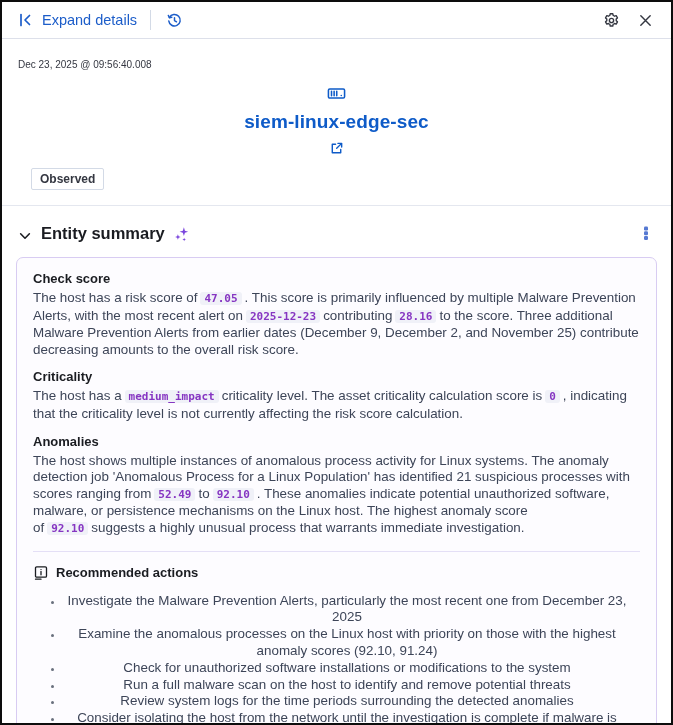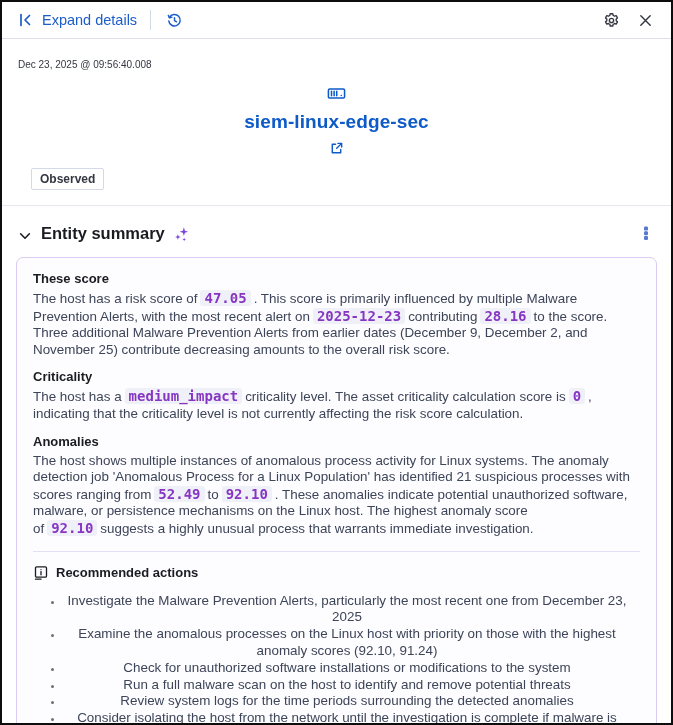--- a/index.html
+++ b/index.html
@@ -44,21 +44,21 @@
   
   .panel {
     margin-top:14px; border:1px solid #d8ccf2; border-radius:7px;
     background:#fdfcff; padding:13px 16px 14px 16px;
   }
   .sec-h { font-size:13px; font-weight:700; color:#1a1c21; margin:11px 0 4px 0; }
   .sec-h:first-child { margin-top:0; }
   .sec-p { font-size:13.4px; line-height:16.6px; color:#3d4558; }
   .sec-p code {
     font-family:"DejaVu Sans Mono","Liberation Mono",monospace;
-    font-size:14px; font-weight:700; color:#8636c2;
+    font-size:11px; font-weight:700; color:#8636c2;
     background:#f0f1f8; border-radius:3px; padding:0 4px; margin:12px 3px;
     white-space:nowrap;
   }
   .panel-divider { height:1px; background:#e4dff6; margin:13px 0; }
   .rec-head { display:flex; align-items:center; gap:7px; margin:0 0 7px 0; }
   .rec-title { font-size:13px; font-weight:700; color:#1a1c21; }
   .rec-list { margin:12px; padding-left:19px;text-align:center; }
   .rec-list li {
     font-size:13.4px; line-height:16.8px; color:#3d4558;
     padding-left:2px;
@@ -164,21 +164,21 @@
             <rect x="5" y="6.2" width="4" height="4" rx="1.2"></rect>
             <rect x="5" y="10.9" width="4" height="4" rx="1.2"></rect>
           </svg>
         </span>
       </button>
     </div>
 
     
     <div class="panel">
 
-      <div class="sec-h">These score</div>
+      <div class="sec-h">Check score</div>
       <p class="sec-p"><span>The host has a risk score of</span><code>47.05</code><span>. This score is primarily influenced by multiple Malware Prevention Alerts, with the most recent alert on</span><code>2025-12-23</code><span>contributing</span><code>28.16</code><span>to the score. Three additional Malware Prevention Alerts from earlier dates (December 9, December 2, and November 25) contribute decreasing amounts to the overall risk score.</span></p>
 
       <div class="sec-h">Criticality</div>
       <p class="sec-p"><span>The host has a</span><code>medium_impact</code><span>criticality level. The asset criticality calculation score is</span><code>0</code><span>, indicating that the criticality level is not currently affecting the risk score calculation.</span></p>
 
       <div class="sec-h">Anomalies</div>
       <p class="sec-p"><span>The host shows multiple instances of anomalous process activity for Linux systems. The anomaly detection job 'Anomalous Process for a Linux Population' has identified 21 suspicious processes with scores ranging from</span><code>52.49</code><span>to</span><code>92.10</code><span>. These anomalies indicate potential unauthorized software, malware, or persistence mechanisms on the Linux host. The highest anomaly score of</span><code>92.10</code><span>suggests a highly unusual process that warrants immediate investigation.</span></p>
 
       <div class="panel-divider"></div>
 

